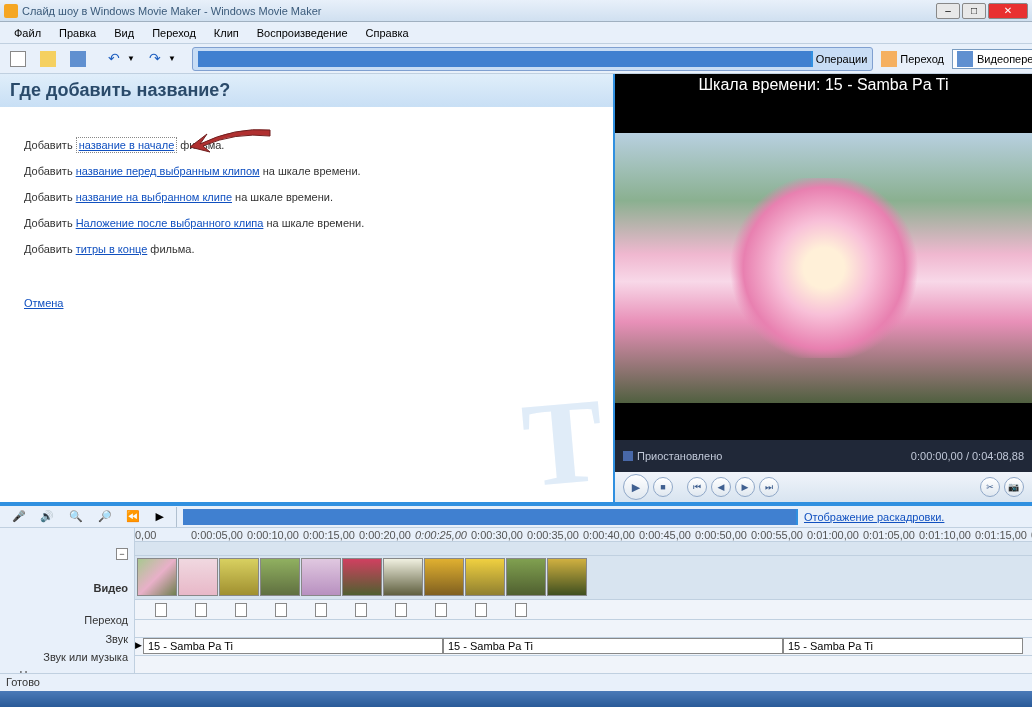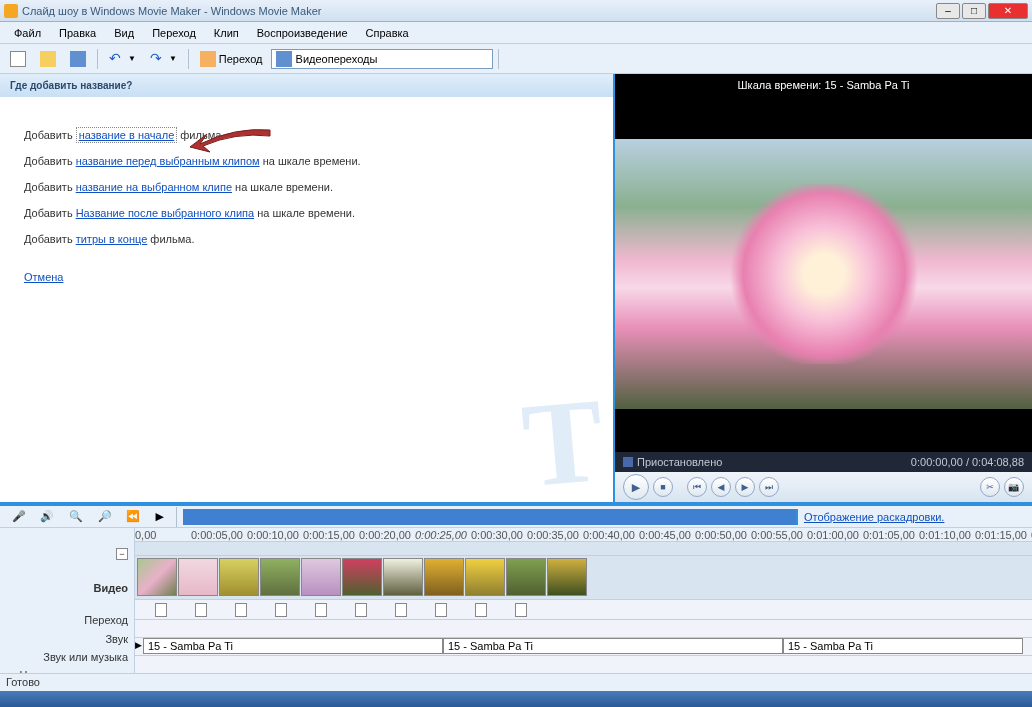--- a/index.html
+++ b/index.html
@@ -19,34 +19,34 @@
 .tico.new{background:#fff;border:1px solid #888}
 .tico.open{background:#f5d060}
 .tico.save{background:#6090d0}
 .tico.undo{color:#2060c0;font-size:14px;line-height:14px}
 .tico.tasks{background:#4080d0}
 .tico.coll{background:#f5b060}
 .tico.vid{background:#6090d0}
 .combo{height:20px;width:222px;border:1px solid #7a9cc0;background:#fff;display:flex;align-items:center;padding:0 4px}
 .main{display:flex;height:428px}
 .tasks{width:615px;background:#fff;border-right:2px solid #3090e0;position:relative;overflow:hidden}
-.tasks-hdr{background:linear-gradient(#e0eefa,#c8dff5);padding:6px 10px;font-weight:bold;color:#2a4a6a;font-size:10px}
+.tasks-hdr{background:linear-gradient(#e0eefa,#c8dff5);padding:6px 10px;font-weight:bold;color:#2a4a6a;font-size:18px}
 .tasks-body{padding:18px 24px}
 .tline{margin:14px 0;color:#333}
 .tline a{color:#1050c0;}
 .tline .boxed{border:1px dotted #888;padding:1px 2px}
-.cancel{margin-top:26px}
+.cancel{margin-top:42px}
 .arrow{position:absolute;left:185px;top:48px;pointer-events:none}
 .wm{position:absolute;right:10px;bottom:-10px;font-size:120px;color:#e0ecf8;font-family:Georgia,serif;font-weight:bold;transform:rotate(-5deg)}
 .preview{width:417px;background:#e0ecf8;display:flex;flex-direction:column}
-.pv-top{background:#000;height:22px;color:#fff;display:flex;align-items:center;justify-content:center;font-size:11px}
+.pv-top{background:#000;height:22px;color:#fff;display:flex;align-items:center;justify-content:center;font-size:16px}
 .pv-vid{flex:1;background:#000;display:flex;align-items:center;justify-content:center;position:relative}
 .pv-img{width:100%;height:270px;background:linear-gradient(180deg,#b8d0e0 0%,#8ab090 25%,#f0b8d0 45%,#f8d8e8 55%,#e890b8 70%,#506040 100%);position:relative}
 .flower{position:absolute;left:50%;top:50%;transform:translate(-50%,-50%);width:200px;height:180px;background:radial-gradient(circle at 50% 50%,#fff0d8 15%,#f8c0d8 35%,#e880b0 60%,transparent 70%)}
-.pv-stat{background:#202838;height:20px;color:#c0c8d8;display:flex;align-items:center;padding:0 8px;font-size:10px}
+.pv-stat{background:#202838;height:32px;color:#c0c8d8;display:flex;align-items:center;padding:0 8px;font-size:10px}
 .pv-stat .tc{margin-left:auto}
 .pv-stat .pico{width:10px;height:10px;background:#4868a8;margin-right:4px}
 .pv-ctrl{height:30px;background:linear-gradient(#f0f4fa,#d8e4f0);display:flex;align-items:center;padding:0 8px;gap:4px}
 .pcbtn{width:20px;height:20px;border:1px solid #90a8c8;border-radius:50%;background:linear-gradient(#fff,#e0e8f0);display:flex;align-items:center;justify-content:center;font-size:9px;color:#406090}
 .pcbtn.play{width:26px;height:26px;font-size:11px}
 .tlsep{height:4px;background:#3090e0}
 .tlbar{height:22px;background:#e8f0fa;display:flex;align-items:center;padding:0 6px;gap:3px;border-bottom:1px solid #c0d0e0}
 .timeline{display:flex;height:160px;background:#fff}
 .tl-labels{width:135px;background:#e8f0fa;border-right:1px solid #c0d0e0}
 .tl-labels div{height:24px;display:flex;align-items:center;justify-content:flex-end;padding-right:6px;color:#333}
@@ -106,20 +106,24 @@
   <div class="tsep"></div>
   <div class="tbtn">
       <span class="tico undo">↶</span>
       <span style="font-size:8px">▼</span>
     </div>
   <div class="tbtn">
       <span class="tico undo">↷</span>
       <span style="font-size:8px">▼</span>
     </div>
   <div class="tsep"></div>
+  <div class="tbtn" style="border:1px solid #80a0d0;background:#c8ddf5">
+      <span class="tico tasks"></span>
+      <span>Операции</span>
+    </div>
   <div class="tbtn">
       <span class="tico coll"></span>
       <span>Переход</span>
     </div>
   <div class="combo">
     <span class="tico vid"></span>
     <span style="margin-left:4px">Видеопереходы</span>
 
   </div>
 
@@ -135,21 +139,21 @@
       <div class="tline">
         <span>Добавить </span><a href="#" class="boxed">название в начале</a><span> фильма.</span>
       </div>
       <div class="tline">
         <span>Добавить </span><a href="#">название перед выбранным клипом</a><span> на шкале времени.</span>
       </div>
       <div class="tline">
         <span>Добавить </span><a href="#">название на выбранном клипе</a><span> на шкале времени.</span>
       </div>
       <div class="tline">
-        <span>Добавить </span><a href="#">Название после выбранного клипа</a><span> на шкале времени.</span>
+        <span>Добавить </span><a href="#">Наложение после выбранного клипа</a><span> на шкале времени.</span>
       </div>
       <div class="tline">
         <span>Добавить </span><a href="#">титры в конце</a><span> фильма.</span>
       </div>
       <div class="tline cancel"><a href="#">Отмена</a></div>
     </div>
     <svg class="arrow" width="90" height="40">
       <path d="M 85 8 Q 50 5 15 22 L 22 12 L 5 25 L 25 30 L 18 24 Q 50 10 85 14 Z" fill="#b03030" stroke="#702020"></path>
     </svg>
   </div>

